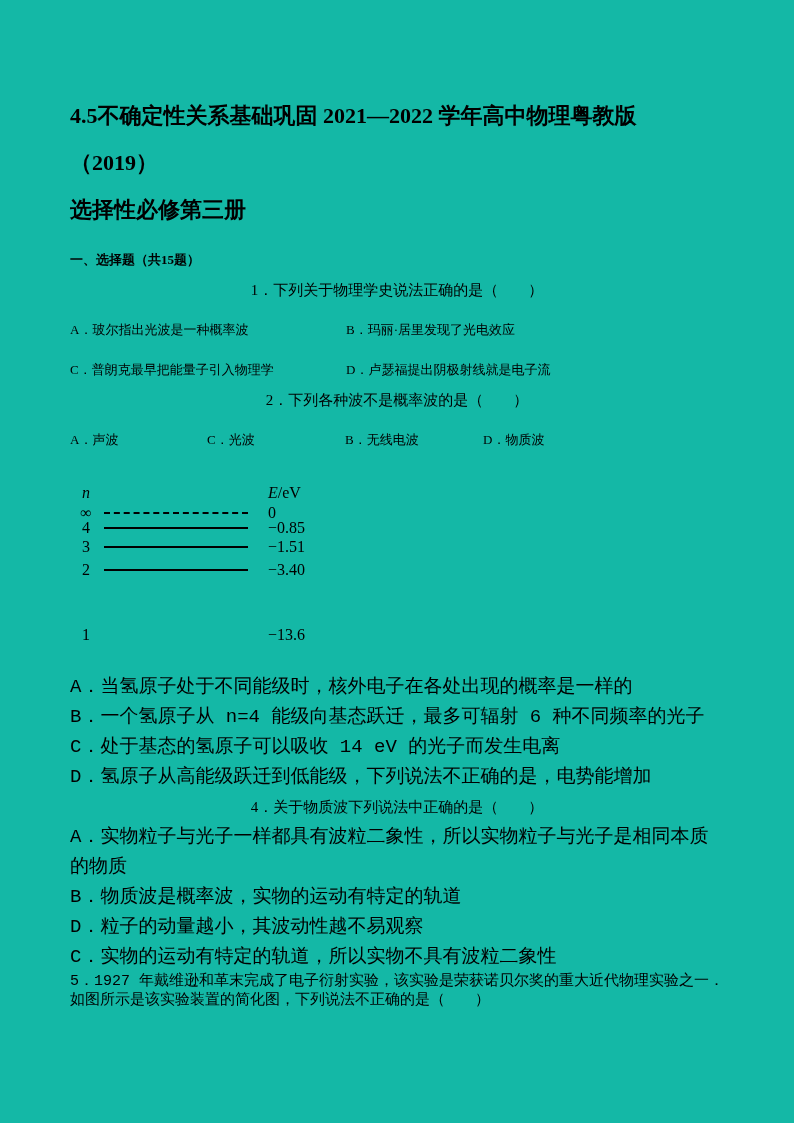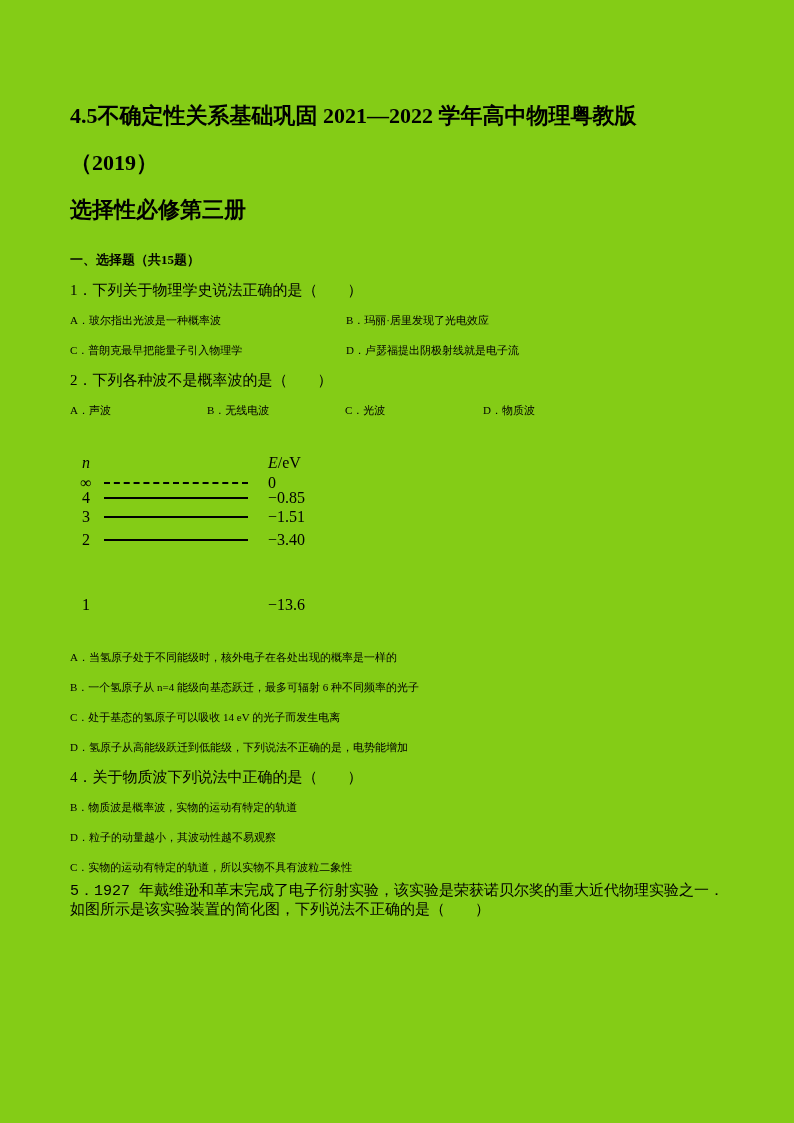--- a/index.html
+++ b/index.html
@@ -6,51 +6,52 @@
   html, body { background: #ffffff; }
   body {
     font-family: "Liberation Serif", "DejaVu Serif", serif;
     color: #000000;
   }
   .page {
     position: relative;
     width: 794px;
     height: 1123px;
     margin: 0 auto;
-    background: #84cc16;
+    background: #14b8a6;
     padding: 92px 70px 40px 70px;
     overflow: hidden;
   }
   .doc-title {
     font-size: 22px;
     font-weight: bold;
     line-height: 47px;
     margin-bottom: 12px;
   }
   .doc-title span { display: block; }
   .section-heading {
     font-size: 13px;
     font-weight: bold;
     line-height: 30px;
   }
   .line {
-    font-size: 11px;
+    font-size: 19px;
     line-height: 30px;
+    font-family: Liberation Mono, monospace;
   }
-  .stem { font-size: 15px; line-height: 30px; }
+  .stem { font-size: 15px; line-height: 30px; text-align: center; }
   .stem.multi { line-height: 19px; text-align: justify; font-family: Liberation Mono, monospace; }
   .opt-grid-2 {
     display: grid;
     grid-template-columns: 276px 1fr;
   }
   .opt-grid-4 {
     display: grid;
     grid-template-columns: 137px 138px 138px 1fr;
   }
-  .opt { font-size: 11px; line-height: 30px; }
+  .opt { font-size: 13px; line-height: 30px; margin-top: 10px; }
 
   
   .diagram {
     margin: 26px 0 26px 2px;
     font-size: 16px;
   }
   .dg-row {
     display: flex;
     align-items: center;
     height: 23px;
@@ -97,22 +98,22 @@
       <span class="opt">B．玛丽·居里发现了光电效应</span>
       <span class="opt">C．普朗克最早把能量子引入物理学</span>
       <span class="opt">D．卢瑟福提出阴极射线就是电子流</span>
     </div>
   </div>
 
   <div>
     <p class="stem">2．下列各种波不是概率波的是（　　）</p>
     <div class="opt-grid-4">
       <span class="opt">A．声波</span>
+      <span class="opt">C．光波</span>
       <span class="opt">B．无线电波</span>
-      <span class="opt">C．光波</span>
       <span class="opt">D．物质波</span>
     </div>
   </div>
 
   <div>
 
     <div class="diagram">
       <div class="dg-row header">
         <span class="dg-n sym">n</span>
         <span class="dg-line none"></span>
@@ -149,20 +150,21 @@
       <p class="line">A．当氢原子处于不同能级时，核外电子在各处出现的概率是一样的</p>
       <p class="line">B．一个氢原子从 n=4 能级向基态跃迁，最多可辐射 6 种不同频率的光子</p>
       <p class="line">C．处于基态的氢原子可以吸收 14 eV 的光子而发生电离</p>
       <p class="line">D．氢原子从高能级跃迁到低能级，下列说法不正确的是，电势能增加</p>
     </div>
   </div>
 
   <div>
     <p class="stem">4．关于物质波下列说法中正确的是（　　）</p>
     <div>
+      <p class="line">A．实物粒子与光子一样都具有波粒二象性，所以实物粒子与光子是相同本质的物质</p>
       <p class="line">B．物质波是概率波，实物的运动有特定的轨道</p>
       <p class="line">D．粒子的动量越小，其波动性越不易观察</p>
       <p class="line">C．实物的运动有特定的轨道，所以实物不具有波粒二象性</p>
     </div>
   </div>
 
   <div>
     <p class="stem multi">5．1927 年戴维逊和革末完成了电子衍射实验，该实验是荣获诺贝尔奖的重大近代物理实验之一．如图所示是该实验装置的简化图，下列说法不正确的是（　　）</p>
   </div>
 

